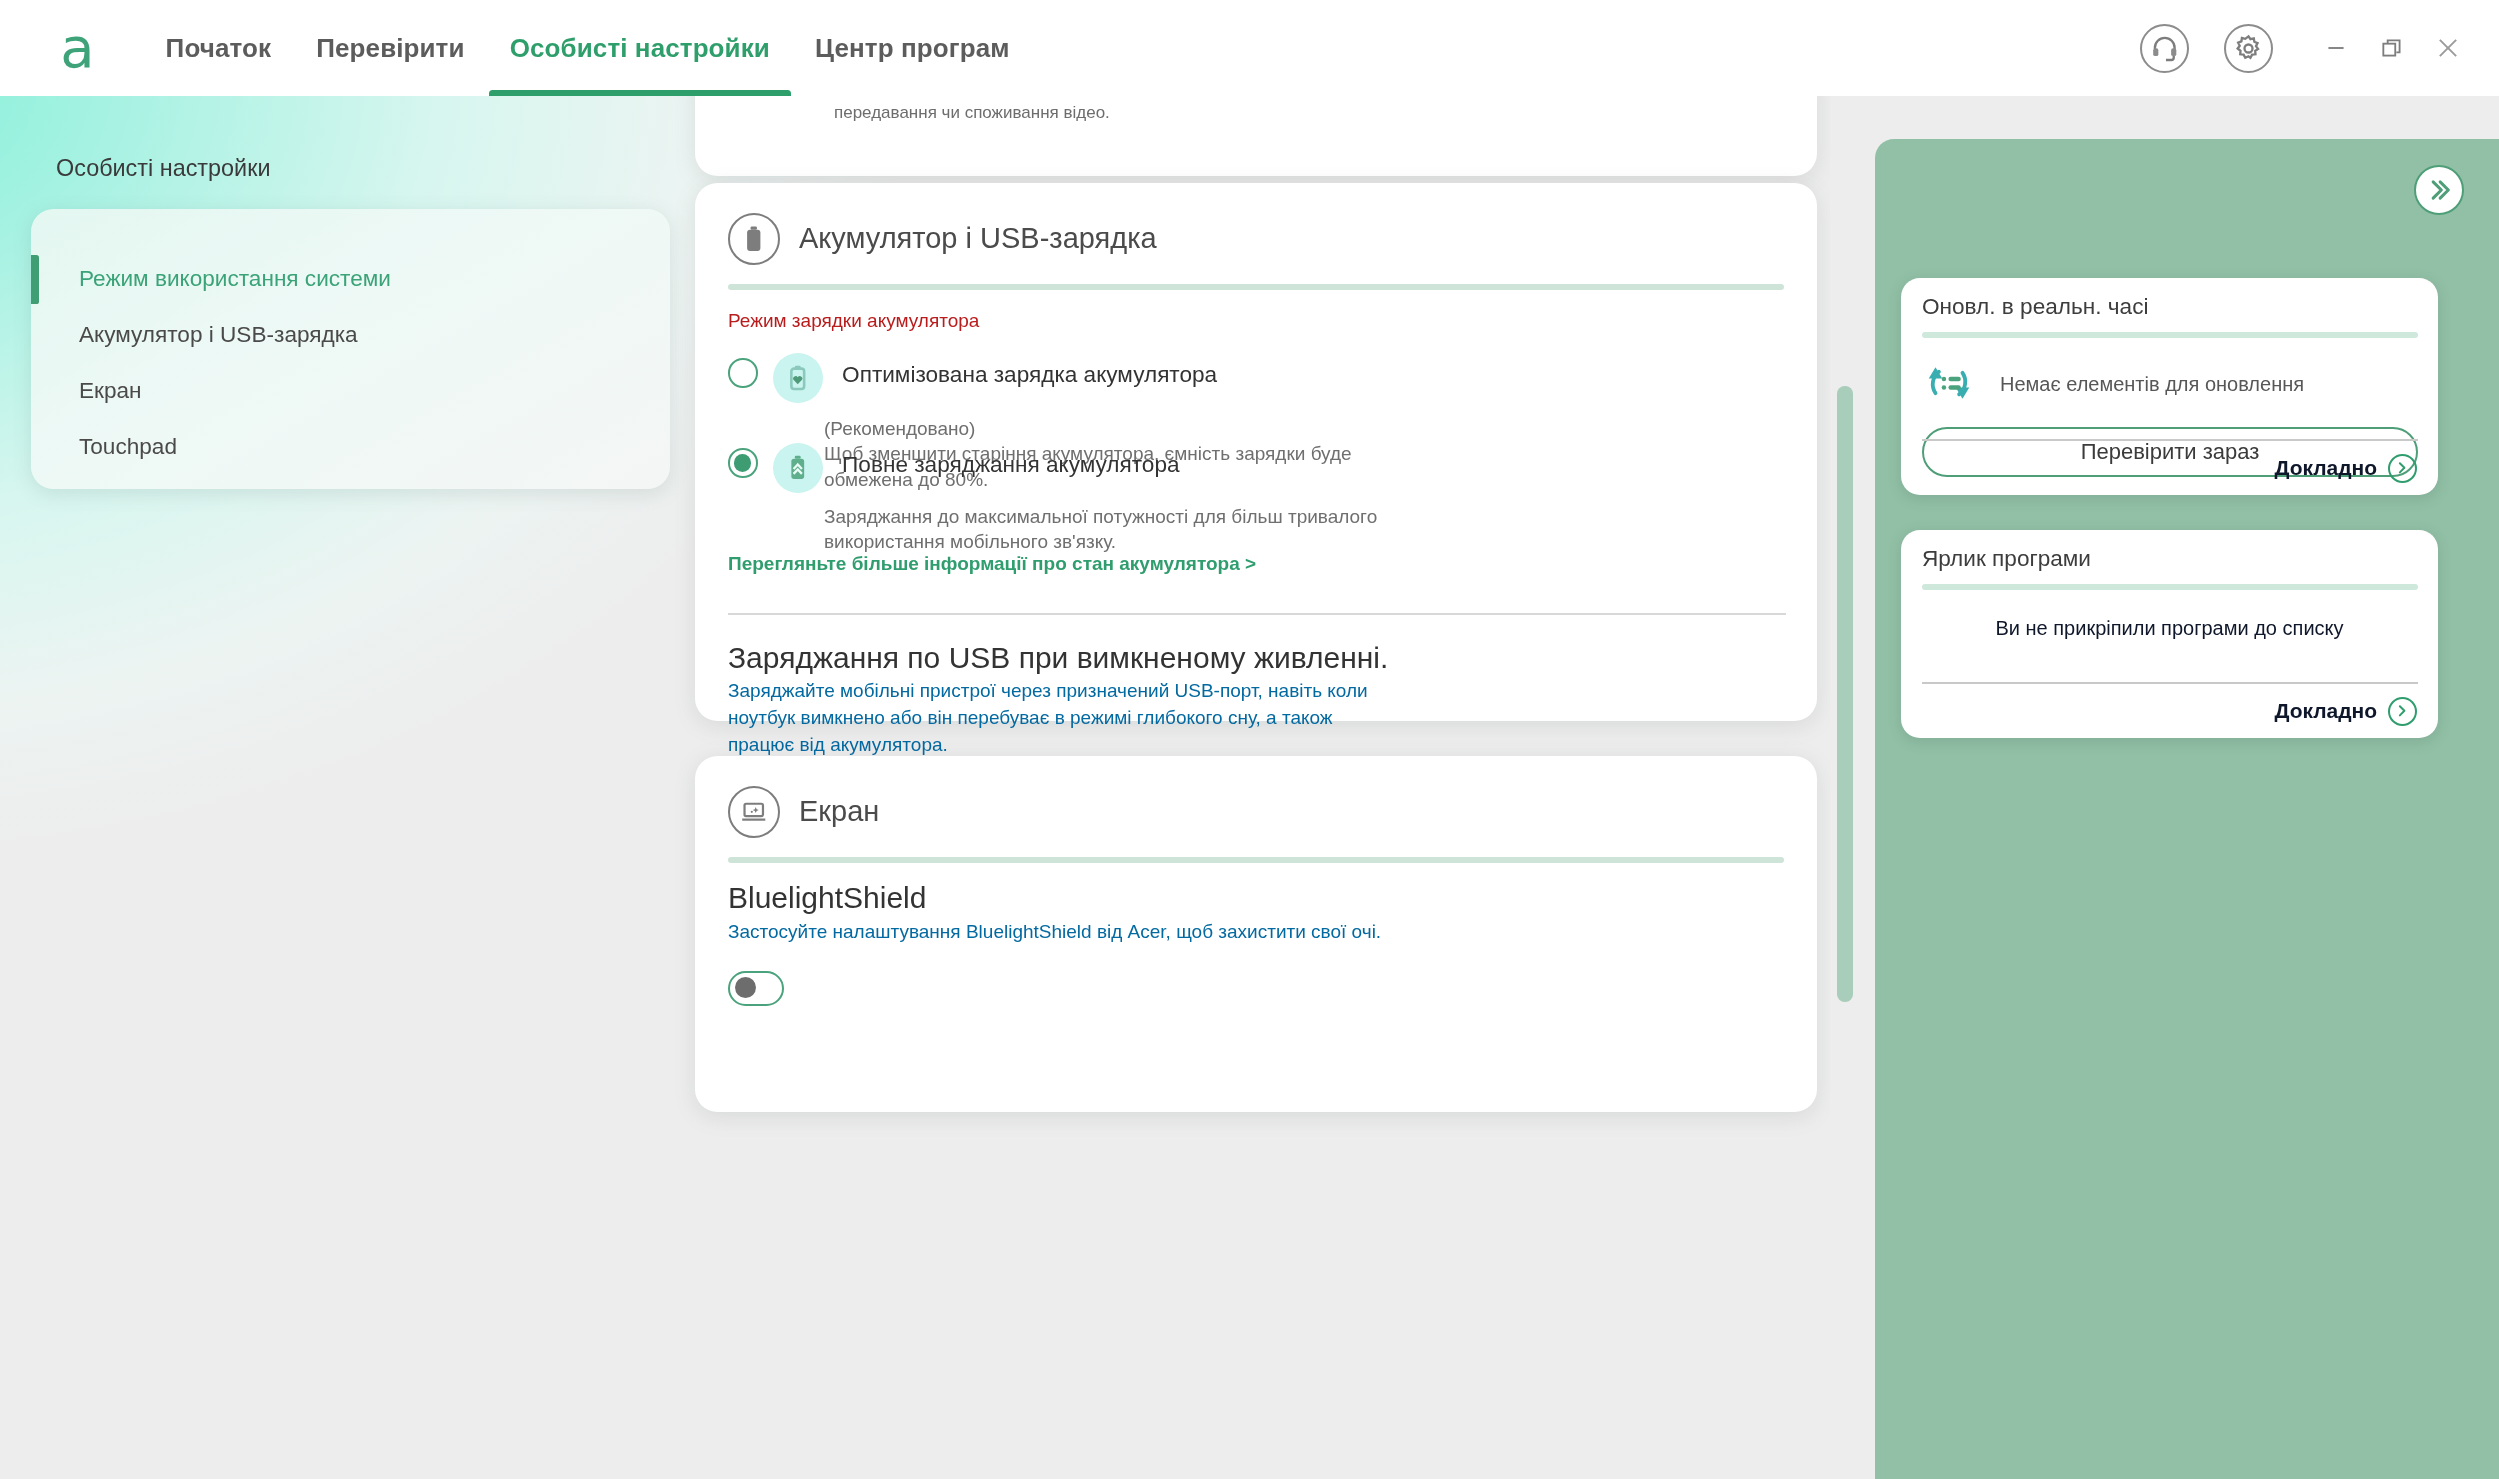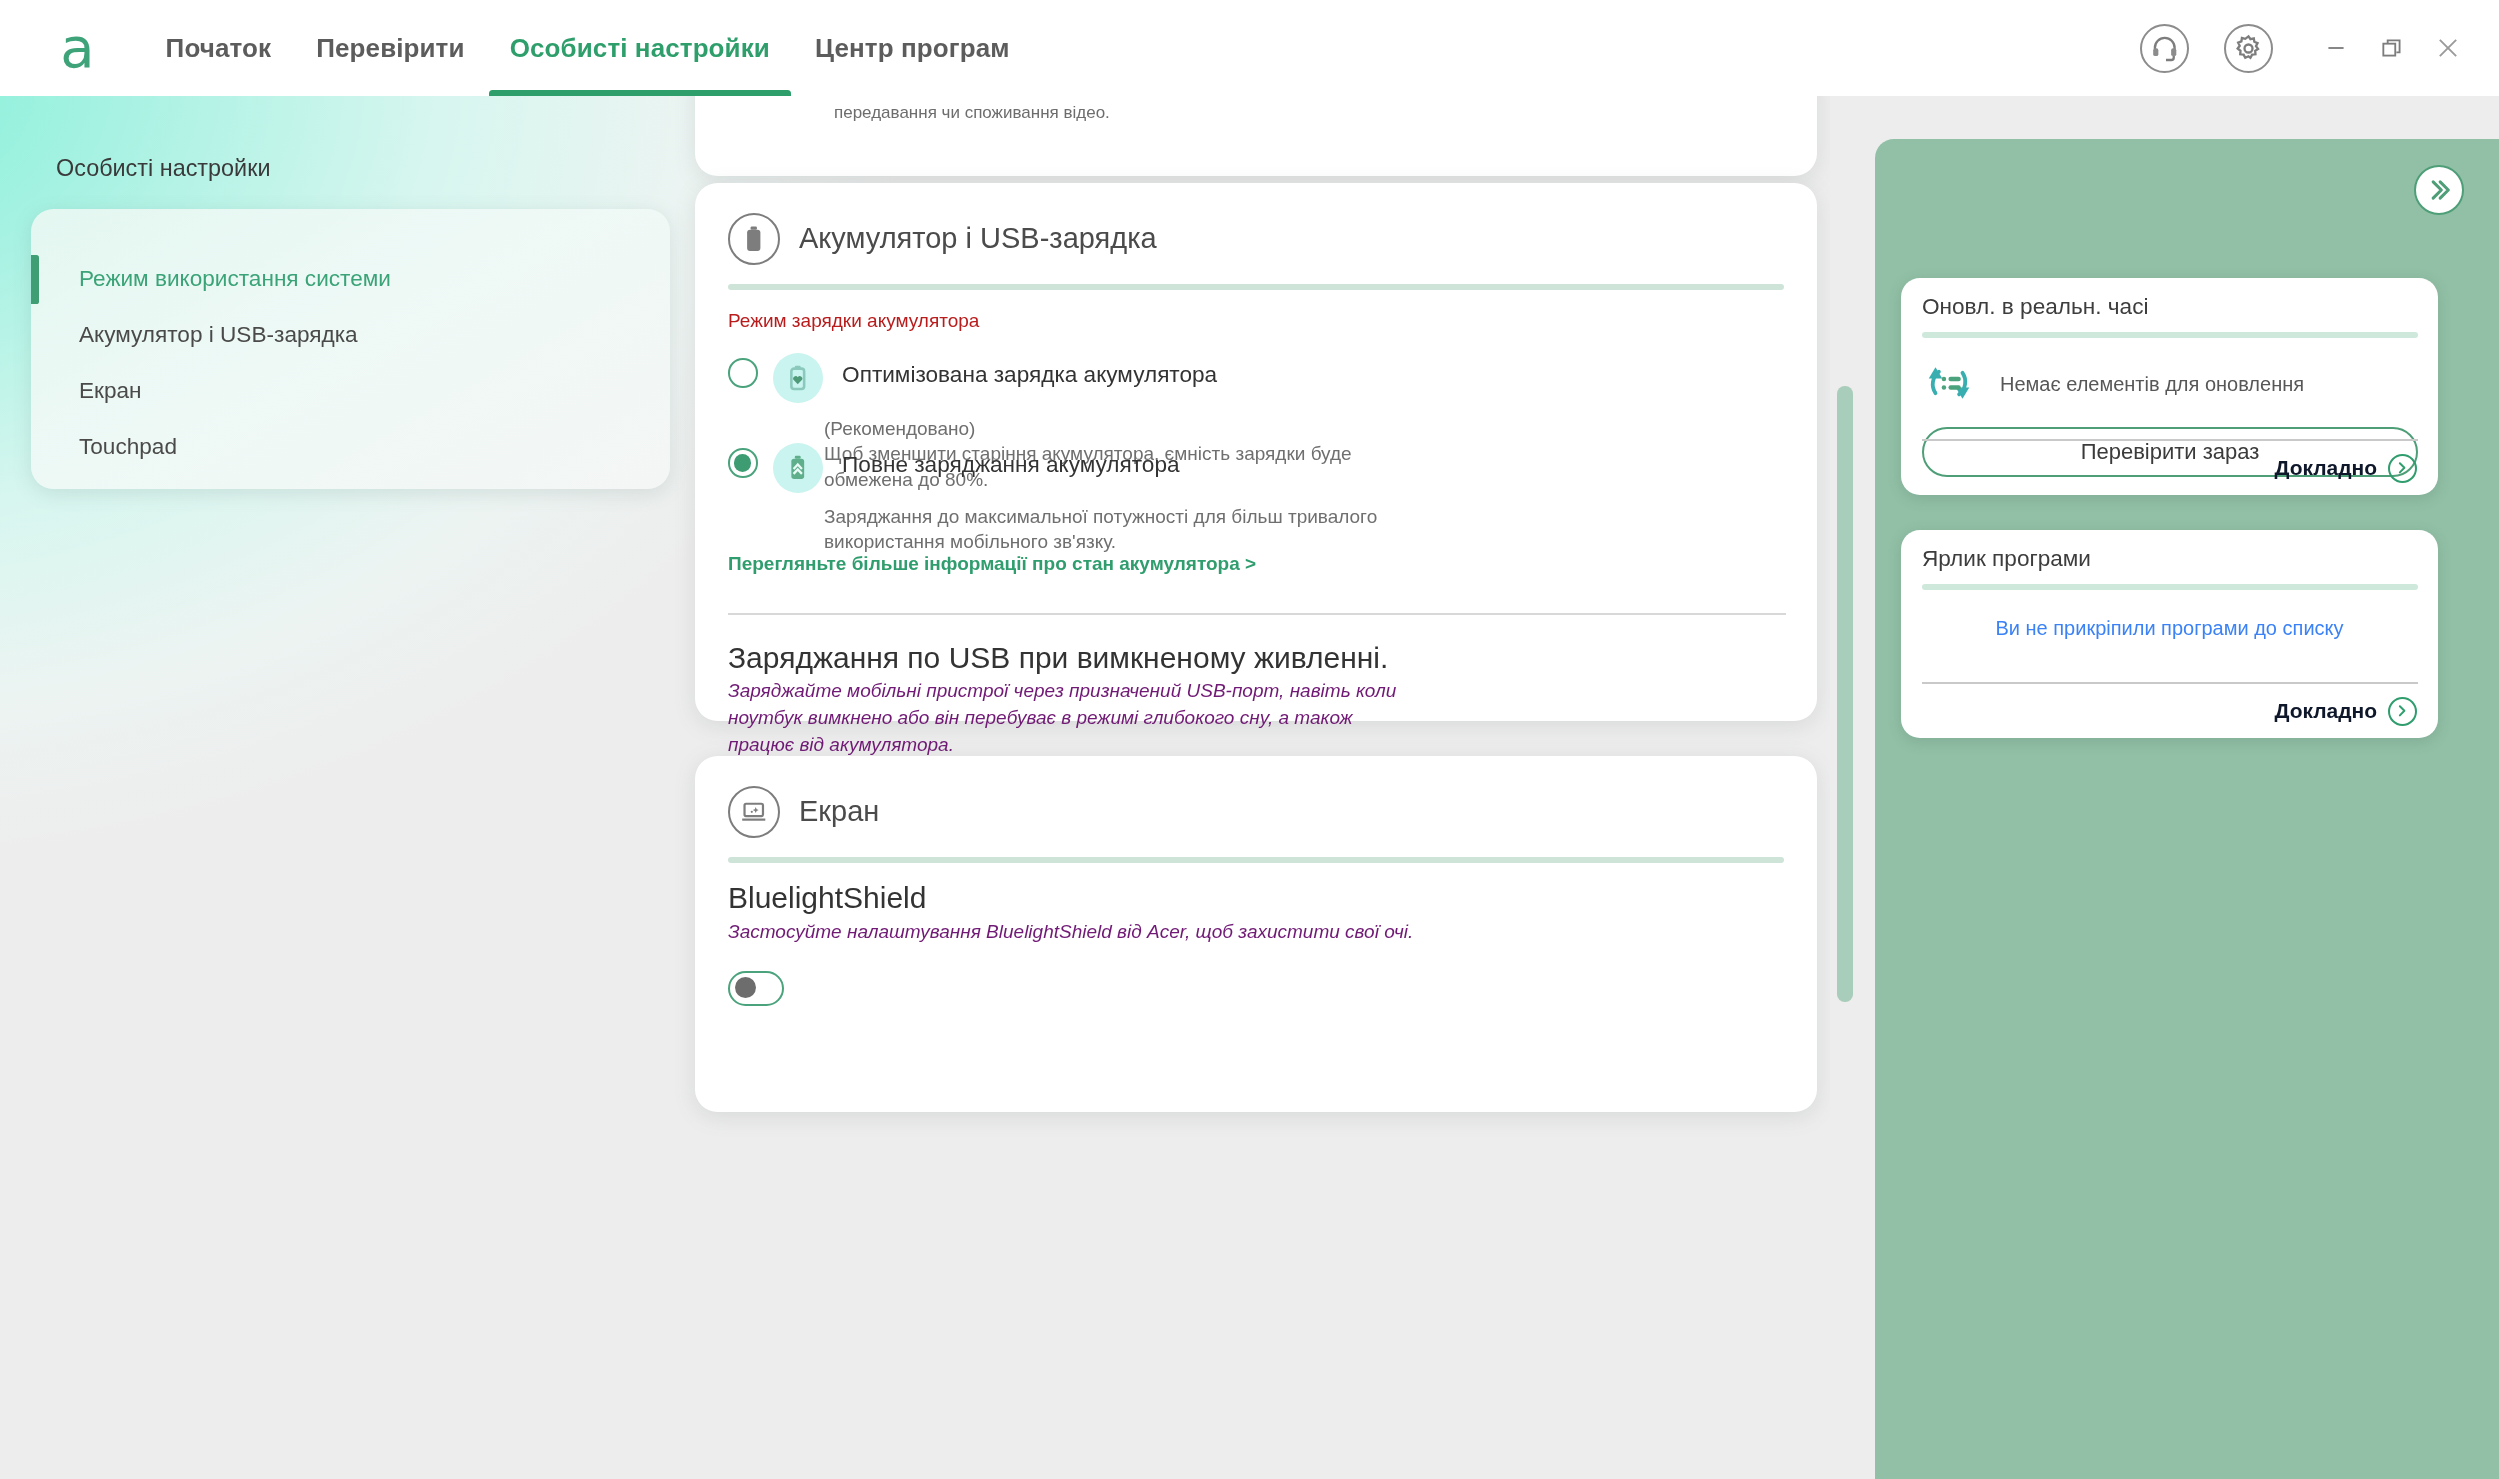--- a/index.html
+++ b/index.html
@@ -105,21 +105,21 @@
     width: 50px; height: 50px; margin-left: 15.6px; border-radius: 50%;
     background: #c9f4ef; display: flex; align-items: center; justify-content: center; flex: 0 0 auto;
   }
   .radio-label { margin-left: 19px; font-size: 22.6px; color: #333; margin-top: 8.7px; white-space: nowrap; }
   .radio-desc { position: absolute; left: 129px; font-size: 19px; color: #6f6f6f; line-height: 1.34; }
 
   .link-green { position: absolute; left: 33px; font-size: 19px; color: #2f9d6d; font-weight: 700; cursor: pointer; }
   .hr { position: absolute; left: 33px; width: 1058px; height: 1.7px; background: #d8d8d8; }
 
   .sec-title { position: absolute; left: 33px; font-size: 30px; color: #333; }
-  .sec-desc  { position: absolute; left: 33px; font-size: 19px; color: #701a75; line-height: 1.42; font-style: italic; }
+  .sec-desc  { position: absolute; left: 33px; font-size: 19px; color: #0369a1; line-height: 1.42; }
 
   .toggle {
     position: absolute; left: 33px; width: 56px; height: 35px; border-radius: 19px;
     border: 2.6px solid #3f9d73; background: #ffffff; cursor: pointer;
   }
   .toggle .knob { position: absolute; top: 4.3px; width: 21px; height: 21px; border-radius: 50%; }
   .toggle.on  .knob { right: 5.2px; background: #3f9d73; }
   .toggle.off .knob { left: 5.2px;  background: #6d6d6d; }
   .toggle.off { border-color: #4aa37c; }
 
@@ -157,21 +157,21 @@
   .rcard {
     position: absolute; left: 26px; width: 537px; background: #ffffff;
     border-radius: 19px; box-shadow: 0 3.5px 14px rgba(60,90,75,.18);
   }
   .rcard-update { top: 139px; height: 217px; }
   .rcard-pin    { top: 391px; height: 208px; }
   .rcard-title { position: absolute; left: 21px; top: 15.6px; font-size: 22.6px; color: #3d3d3d; }
   .rcard-rule  { position: absolute; left: 21px; top: 54px; width: 496px; height: 6px; background: #cfe8dc; border-radius: 3.5px; }
   .rcard-body-row { position: absolute; left: 21px; top: 78px; display: flex; align-items: center; text-align: center; }
   .rcard-msg { margin-left: 24px; font-size: 20px; color: #575757; }
-  .rcard-msg-center { position: absolute; left: 0; top: 87px; width: 537px; text-align: center; font-size: 20px; color: #3b82f6; }
+  .rcard-msg-center { position: absolute; left: 0; top: 87px; width: 537px; text-align: center; font-size: 20px; color: #0f172a; }
   .btn-outline {
     position: absolute; left: 21px; top: 149px; width: 496px; height: 50px;
     border: 2.6px solid #4e9e78; border-radius: 26px; background: #fff;
     display: flex; align-items: center; justify-content: center;
     font-size: 22px; color: #3b3b3b; cursor: pointer;
   }
   .rcard-foot-rule { position: absolute; left: 21px; bottom: 54px; width: 496px; height: 1.7px; background: #c9c9c9; }
   .more-link {
     position: absolute; right: 21px; bottom: 12px; display: flex; align-items: center;
     gap: 10.4px; font-size: 21px; color: #0f172a; font-weight: 700; cursor: pointer;

